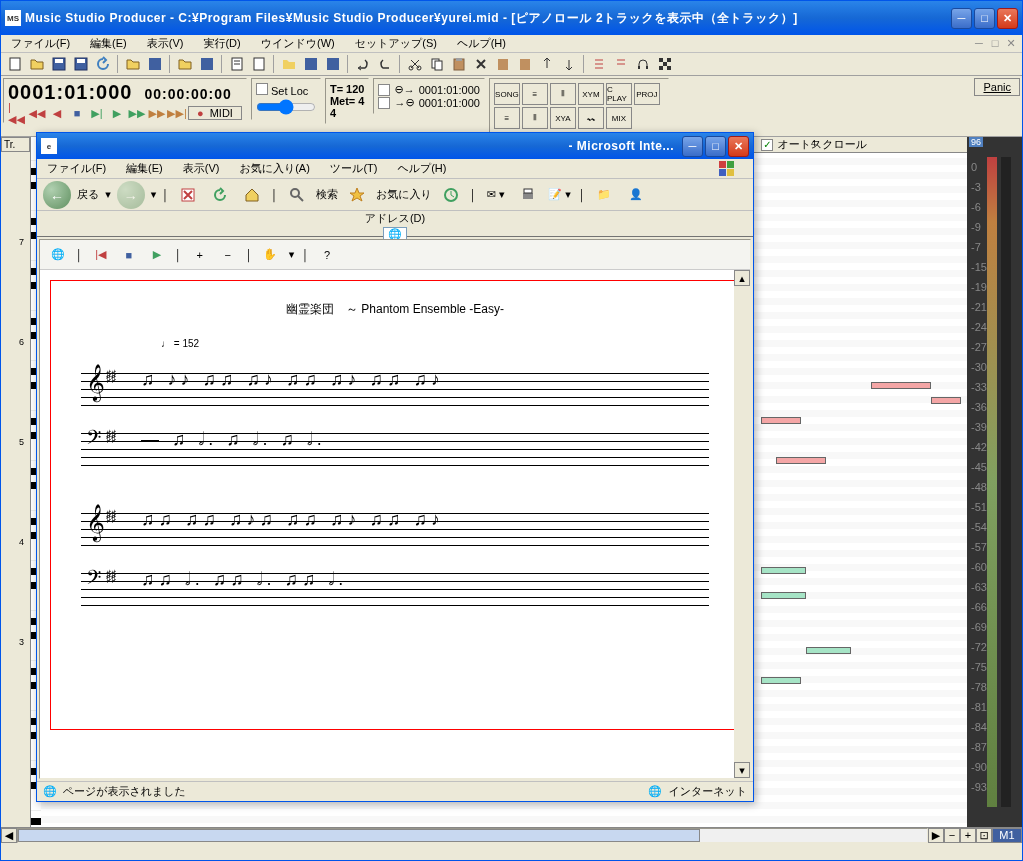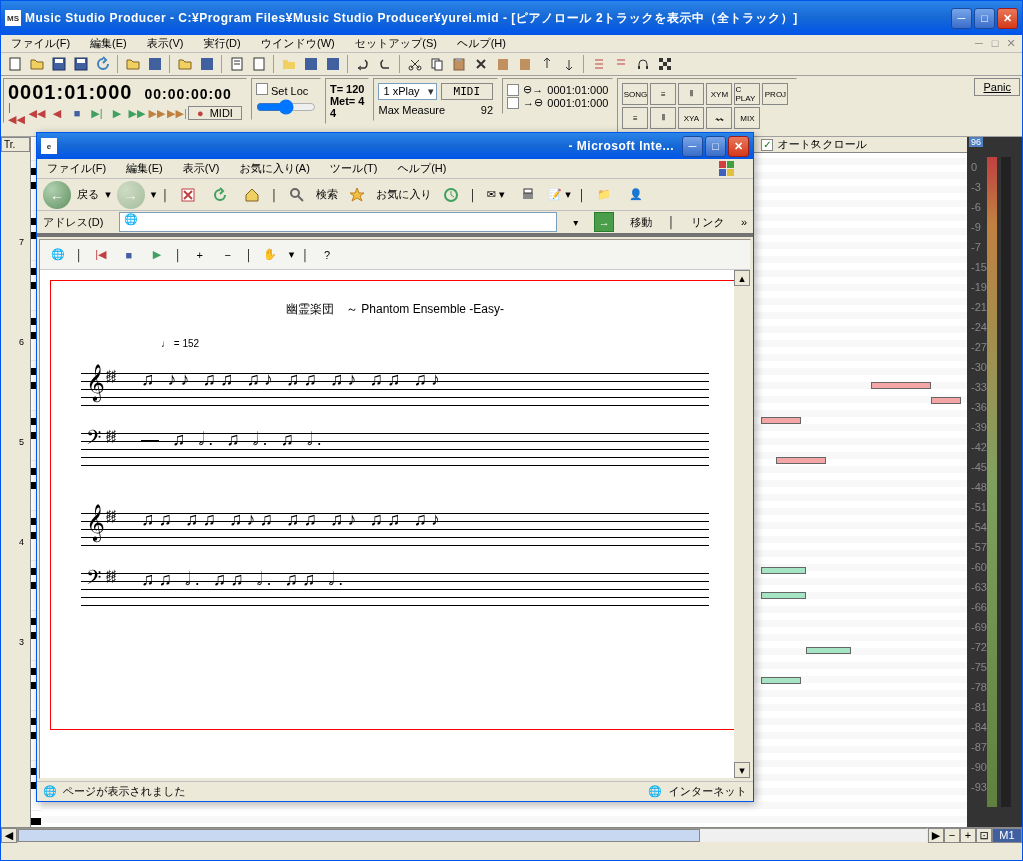--- a/index.html
+++ b/index.html
@@ -72,21 +72,21 @@
 
 
 .ie-window { position: absolute; left: 35px; top: 131px; width: 718px; height: 670px; background: #ece9d8; border: 1px solid #0055ea; box-shadow: 2px 2px 8px rgba(0,0,0,0.3); z-index: 100; }
 .ie-titlebar { height: 26px; background: linear-gradient(to bottom, #2a84e9 0%, #1668d5 50%, #0055ea 100%); display: flex; align-items: center; padding: 0 4px; color: white; font-weight: bold; }
 .ie-menubar { height: 20px; background: #ece9d8; display: flex; align-items: center; padding: 0 4px; gap: 8px; border-bottom: 1px solid #c0c0c0; }
 .ie-logo { margin-left: auto; width: 30px; height: 16px; }
 .ie-toolbar { height: 32px; background: #ece9d8; border-bottom: 1px solid #c0c0c0; display: flex; align-items: center; padding: 0 6px; gap: 6px; }
 .ie-tb-btn { width: 26px; height: 26px; border-radius: 3px; display: flex; align-items: center; justify-content: center; cursor: pointer; }
 .ie-nav-btn { width: 28px; height: 28px; border-radius: 50%; background: radial-gradient(circle at 30% 30%, #b0d0b0, #609060); display: flex; align-items: center; justify-content: center; color: white; font-size: 14px; }
 .ie-nav-btn.disabled { opacity: 0.5; }
-.ie-addr-bar { height: 26px; background: #ece9d8; border-bottom: 4px solid #737373; display: flex; align-items: center; padding: 0 6px; gap: 16px; }
+.ie-addr-bar { height: 26px; background: #ece9d8; border-bottom: 1px solid #737373; display: flex; align-items: center; padding: 0 6px; gap: 1px; flex-direction: column; }
 .ie-addr-input { flex: 1; border: 1px solid #7b9ebd; background: white; height: 20px; padding: 0 4px; }
 .ie-go-btn { width: 20px; height: 20px; background: #4a9e4a; color: white; display: flex; align-items: center; justify-content: center; border: 1px solid #2a7e2a; }
 .ie-content { background: white; border: 1px inset #ece9d8; margin: 2px; height: 540px; position: relative; overflow: hidden; }
 .score-toolbar { height: 30px; background: #f4f4f0; border-bottom: 1px solid #ccc; display: flex; align-items: center; padding: 0 8px; gap: 8px; }
 .score-btn { width: 20px; height: 20px; display: flex; align-items: center; justify-content: center; cursor: pointer; }
 .score-area { position: relative; padding: 20px 30px; border: 1px solid red; margin: 10px; height: 450px; overflow: hidden; }
 .score-title { text-align: center; font-size: 12px; margin-bottom: 20px; }
 .tempo-mark { font-size: 10px; margin-left: 80px; }
 .staff { height: 40px; position: relative; margin: 20px 0; }
 .staff-lines { position: absolute; width: 100%; height: 32px; top: 4px; }
@@ -318,30 +318,20 @@
         <span class="midi-btn"><span style="color:#c04040">●</span> <span>MIDI</span></span>
       </div>
     </div>
     <div class="transport-section set-loc">
       <label><span class="checkbox"></span> <span>Set Loc</span></label>
       <input type="range" style="width: 60px;" value="50">
     </div>
     <div class="transport-section tempo-section">
       <div>T= 120</div>
       <div><span>Met=</span> <span>4<br>4</span></div>
-    </div>
-    <div class="transport-section play-section">
-      <div style="display:flex;gap:4px">
-        <span class="dropdown">1 xPlay</span>
-        <button class="btn">MIDI</button>
-      </div>
-      <div style="display:flex;justify-content:space-between">
-        <span>Max Measure</span>
-        <span>92</span>
-      </div>
     </div>
     <div class="transport-section loop-section">
       <div class="loop-row">
         <span class="checkbox"></span>
         <span>⊖→</span>
         <span>0001:01:000</span>
       </div>
       <div class="loop-row">
         <span class="checkbox"></span>
         <span>→⊖</span>

